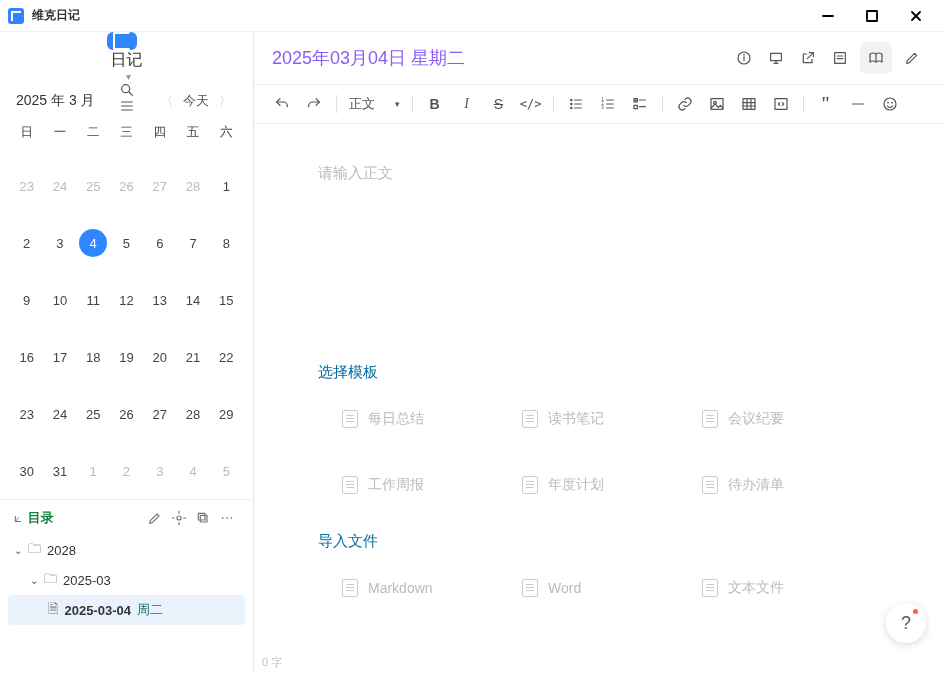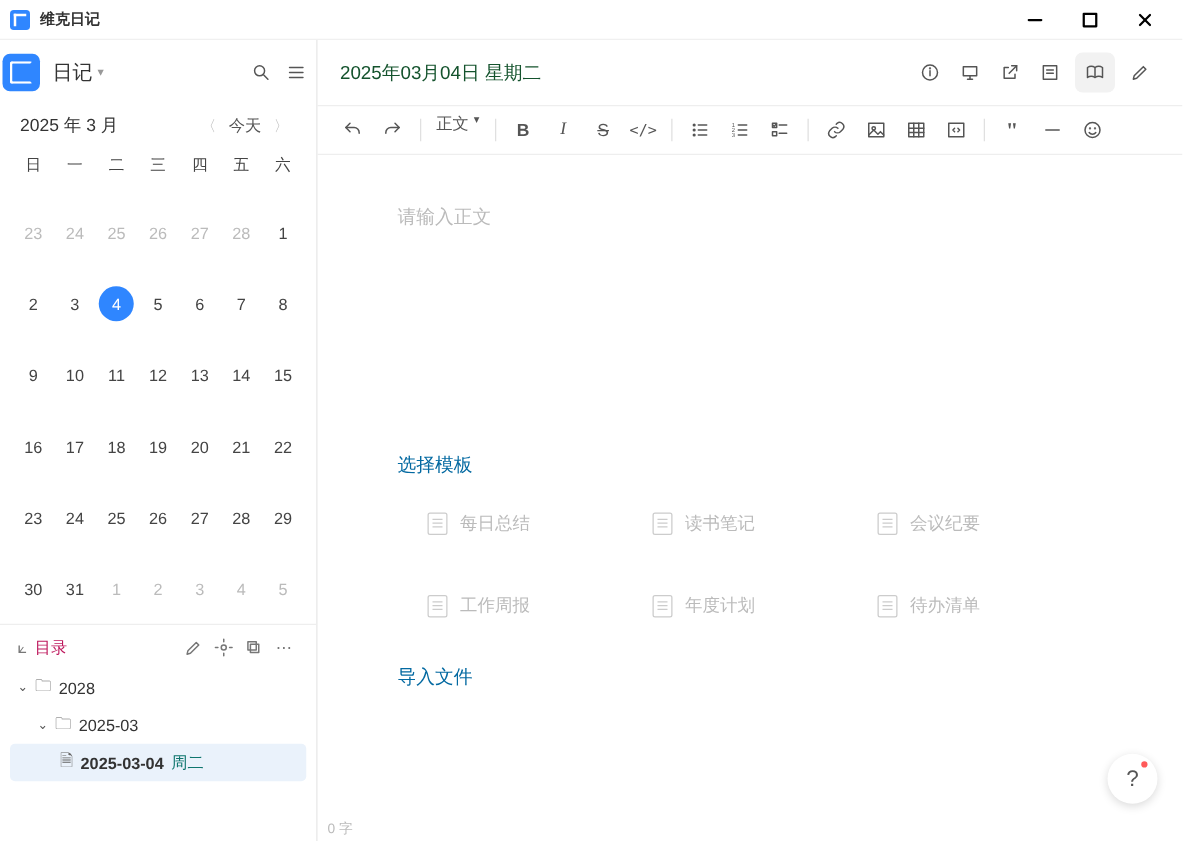--- a/index.html
+++ b/index.html
@@ -12,21 +12,21 @@
 .titlebar .title { font-size: 12px; color: #333; }
 .titlebar .win-controls { margin-left: auto; display: flex; }
 .titlebar .win-btn { width: 44px; height: 32px; display: flex; align-items: center; justify-content: center; cursor: pointer; }
 
 
 .main { display: flex; height: calc(673px - 32px); }
 .sidebar { width: 270px; border-right: 1px solid #e8e8e8; display:flex; flex-direction:column; }
 .content { flex: 1; display:flex; flex-direction:column; position:relative; }
 
 
-.side-head { height: 52px; display: flex; align-items: center; padding: 0 2px; }
+.side-head { height: 52px; display: flex; align-items: center; padding: 0 18px; flex-direction: column; }
 .side-logo { width: 30px; height: 30px; background: #2f86ff; border-radius: 6px; margin-right: 10px; display:flex; align-items:center; justify-content:center; }
 .side-logo::after { content:""; width:14px; height:14px; border:2px solid white; border-radius:2px; border-right-color:transparent; }
 .side-head-title { font-size: 16px; color: #333; }
 .side-head .chev { margin-left: 4px; color:#999; font-size:10px; }
 .side-head .spacer { flex: 1; }
 .side-head .icon-btn { width: 28px; height: 28px; display: flex; align-items: center; justify-content: center; cursor: pointer; color: #555; }
 
 
 .cal-head { display: flex; align-items: center; padding: 8px 16px 4px; }
 .cal-title { font-size: 14px; font-weight: 500; color: #333; }
@@ -36,46 +36,46 @@
 .cal-grid { display: grid; grid-template-columns: repeat(7, 1fr); padding: 2px 10px 8px; }
 .cal-wd { text-align: center; font-size: 12.5px; color: #444; padding: 8px 0; }
 .cal-day { text-align: center; font-size: 13px; color: #444; padding: 6px 0; cursor: pointer; position:relative; }
 .cal-day.other { color: #bbb; }
 .cal-day.selected span { background: #2f86ff; color: #fff; width: 28px; height: 28px; border-radius: 50%; display: inline-flex; align-items:center; justify-content:center; }
 .cal-day span { display:inline-flex; width:28px; height:28px; align-items:center; justify-content:center;margin-top:17px; }
 
 
 .dir-head { height: 36px; display: flex; align-items: center; padding: 0 14px; border-top: 1px solid #eee; }
 .dir-head .dir-icon { color:#777; margin-right:6px; font-size:13px; }
-.dir-head .dir-title { font-size: 13px; font-weight: 400; color: #be185d; }
+.dir-head .dir-title { font-size: 13px; font-weight: 700; color: #15803d; }
 .dir-head .spacer { flex: 1; }
 .dir-head .icon-btn { width: 24px; height: 24px; display: flex; align-items: center; justify-content: center; cursor: pointer; color: #777; font-size:13px; }
 .tree { padding: 0 8px; font-size: 13px; color: #333; }
 .tree-item { display: flex; align-items: center; padding: 4px 6px; border-radius: 4px; cursor: pointer; }
 .tree-item .chev { width: 14px; color:#555; font-size:10px; }
 .tree-item .icon { margin-right: 6px; color:#666; }
 .tree-item.selected { background: #eaf2fb; }
 .tree-item.selected .main-txt { font-weight: 600; }
 .tree-item .sub { color:#0f766e; margin-left:6px; }
 .indent-1 { padding-left: 22px; }
 .indent-2 { padding-left: 40px; }
 
 
 .content-head { height: 52px; display: flex; align-items: center; padding: 0 18px; }
-.content-title { font-size: 15px; color: #14532d; }
+.content-title { font-size: 18px; color: #8b5cf6; }
 .content-head .spacer { flex: 1; }
 .content-head .icon-btn { width: 32px; height: 32px; display: flex; align-items: center; justify-content: center; cursor: pointer; color: #555; border-radius:6px; }
 .content-head .icon-btn.active { background: #f2f2f2; }
 .content-head .group { display:flex; gap:4px; margin-left:4px; }
 
 
 .toolbar { height: 40px; border-top:1px solid #eee; border-bottom:1px solid #eee; display: flex; align-items: center; padding: 0 14px; gap: 4px; color: #555; }
 .toolbar .tb-btn { min-width: 28px; height: 28px; display: flex; align-items: center; justify-content: center; cursor: pointer; font-size: 14px; border-radius:4px; }
 .toolbar .sep { width: 1px; height: 18px; background: #e0e0e0; margin: 0 4px; }
-.toolbar .tb-text { font-size: 13px; padding: 0 4px; display:flex; align-items:flex-start; gap:4px; }
+.toolbar .tb-text { font-size: 13px; padding: 0 4px; display:flex; align-items:center; gap:20px; }
 
 
 .editor { flex: 1; padding: 40px 64px; color:#bbb; overflow:auto; }
 .editor .placeholder { font-size: 15px; color: #bbb; }
 .sections { margin-top: 180px; }
 .sec-title { font-size: 15px; color: #0369a1; margin-bottom: 18px; }
 .tmpl-grid { display:flex; gap: 0; margin-bottom: 28px; margin-left: 24px; }
 .tmpl-item { width: 180px; display:flex; align-items:center; gap:10px; color:#bbb; font-size:14px; cursor:pointer; padding:10px 0; }
 .tmpl-item .doc-icon { width:16px; height:18px; border:1.5px solid #ccc; border-radius:2px; position:relative; }
 .tmpl-item .doc-icon::after { content:""; position:absolute; left:3px; right:3px; top:4px; height:1px; background:#ccc; box-shadow: 0 3px #ccc, 0 6px #ccc; }
@@ -413,20 +413,34 @@
             <div class="tmpl-item">
               <div class="doc-icon"></div>
               <span>年度计划</span>
             </div>
             <div class="tmpl-item">
               <div class="doc-icon"></div>
               <span>待办清单</span>
             </div>
           </div>
         <div class="sec-title">导入文件</div>
+        <div class="tmpl-grid" id="import-row">
+            <div class="tmpl-item">
+              <div class="doc-icon"></div>
+              <span>Markdown</span>
+            </div>
+            <div class="tmpl-item">
+              <div class="doc-icon"></div>
+              <span>Word</span>
+            </div>
+            <div class="tmpl-item">
+              <div class="doc-icon"></div>
+              <span>文本文件</span>
+            </div>
+          </div>
       </div>
     </div>
 
     <div class="footer">0 字</div>
 
     <div class="help-bubble">?</div>
   </div>
 </div>
 
 </body></html>

